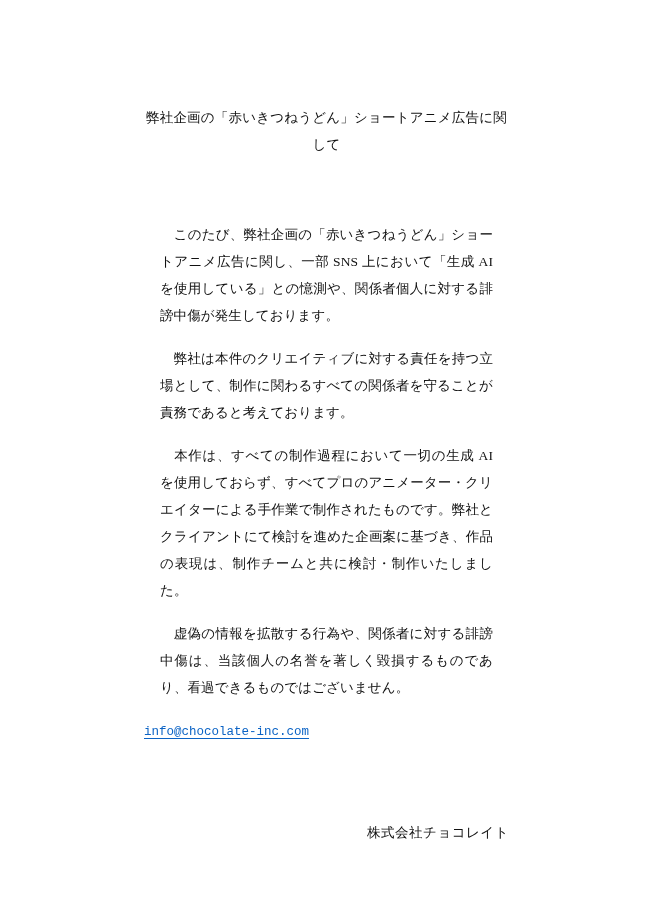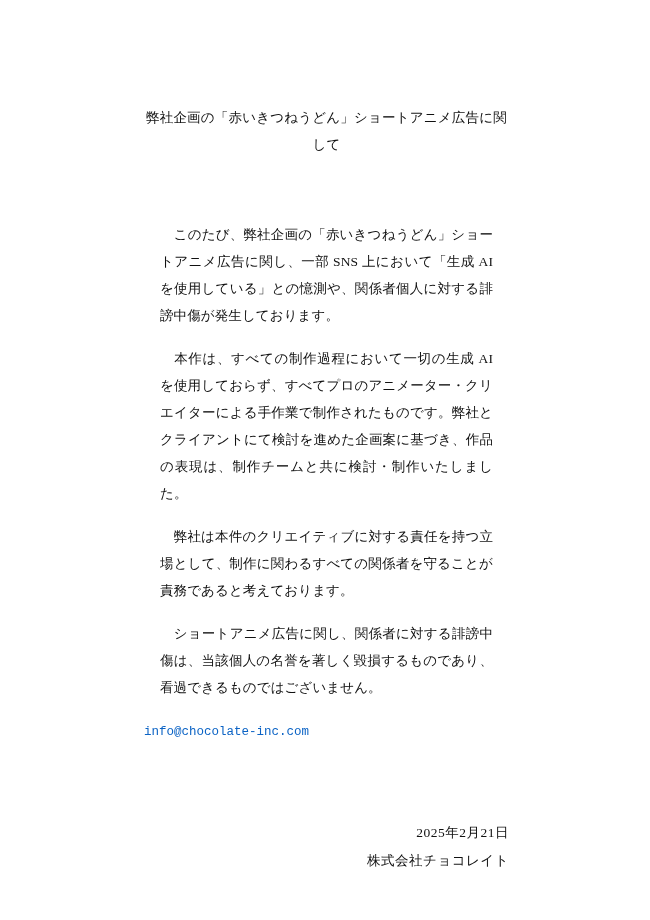--- a/index.html
+++ b/index.html
@@ -44,20 +44,21 @@
     margin-top: 12px;
   }
   .email-line {
     margin-top: 14px;
     line-height: 27px;
   }
   .email-link {
     font-family: "Liberation Mono", "DejaVu Sans Mono", monospace;
     font-size: 12.5px;
     color: #0b63c5;
+    text-decoration: underline;
     text-underline-offset: 3px;
     cursor: pointer;
   }
   .footer-block {
     margin-top: 73px;
     text-align: right;
     line-height: 28px;
   }
   .footer-block div {
     letter-spacing: 0.5px;
@@ -66,28 +67,27 @@
 </head>
 <body>
 
 <div class="page">
   <div class="content">
 
     <h1 class="doc-title">弊社企画の「赤いきつねうどん」ショートアニメ広告に関して</h1>
 
     <div class="body-block">
       <p class="para">　このたび、弊社企画の「赤いきつねうどん」ショートアニメ広告に関し、一部 SNS 上において「生成 AI を使用している」との憶測や、関係者個人に対する誹謗中傷が発生しております。</p>
+      <p class="para gap-above">　弊社は本件のクリエイティブに対する責任を持つ立場として、制作に関わるすべての関係者を守ることが責務であると考えております。</p>
       <p class="para">　本作は、すべての制作過程において一切の生成 AI を使用しておらず、すべてプロのアニメーター・クリエイターによる手作業で制作されたものです。弊社とクライアントにて検討を進めた企画案に基づき、作品の表現は、制作チームと共に検討・制作いたしました。</p>
-      <p class="para gap-above">　弊社は本件のクリエイティブに対する責任を持つ立場として、制作に関わるすべての関係者を守ることが責務であると考えております。</p>
-      <p class="para">　ショートアニメ広告に関し、関係者に対する誹謗中傷は、当該個人の名誉を著しく毀損するものであり、看過できるものではございません。</p>
+      <p class="para">　虚偽の情報を拡散する行為や、関係者に対する誹謗中傷は、当該個人の名誉を著しく毀損するものであり、看過できるものではございません。</p>
 
       <div class="email-line">
         <a class="email-link">info@chocolate-inc.com</a>
       </div>
     </div>
 
     <div class="footer-block">
-      <div>2025年2月21日</div>
       <div>株式会社チョコレイト</div>
     </div>
 
   </div>
 </div>
 
 </body></html>

